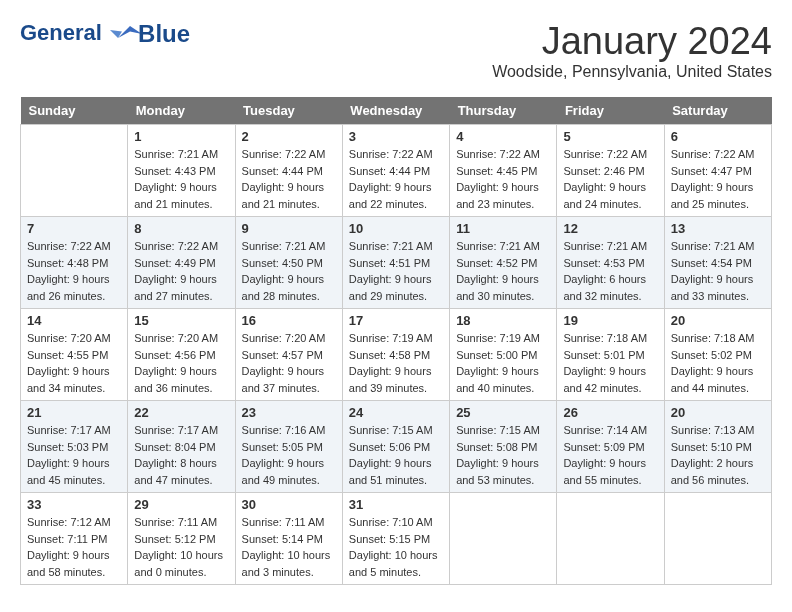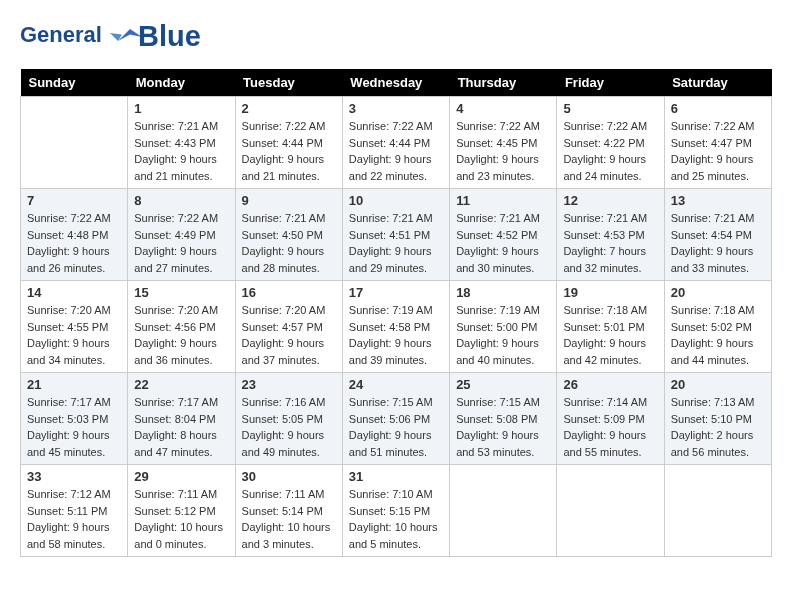--- a/index.html
+++ b/index.html
@@ -36,21 +36,21 @@
     .location {
       font-size: 16px;
       color: #333;
     }
     table {
       width: 100%;
       border-collapse: collapse;
       font-size: 11px;
     }
     thead tr th {
-      background-color: #000000;
+      background-color: #737373;
       color: #fff;
       padding: 6px 8px;
       text-align: left;
       font-weight: bold;
       font-size: 13px;
     }
     tbody tr td {
       border: 1px solid #ccc;
       vertical-align: top;
       padding: 4px 6px;
@@ -84,25 +84,29 @@
   <div class="logo">
     <div>
       <div style="display:flex; align-items:center;">
         <div style="font-size:22px; font-weight:bold; color:#1a4a8a; line-height:1.15;">
           <span>General</span>
           <svg class="logo-icon" viewBox="0 0 40 30" width="36" height="28" style="vertical-align:middle; margin-left:2px;">
             <polygon points="10,20 25,5 40,15 25,12" fill="#3a6bbf"></polygon>
             <polygon points="10,20 0,10 15,12" fill="#5a8ad0"></polygon>
           </svg>
         </div>
-        <div style="font-size:29px; font-weight:bold; color:#1a4a8a; margin-left:-4px;">
+        <div style="font-size:24px; font-weight:bold; color:#1a4a8a; margin-left:-4px;">
           <span>Blue</span>
         </div>
       </div>
     </div>
+  </div>
+  <div class="title-section">
+    <div class="month-title">January 2024</div>
+    <div class="location">Woodside, Pennsylvania, United States</div>
   </div>
 </div>
 
 <table>
   <thead>
     <tr>
     <th>Sunday</th>
         <th>Monday</th>
         <th>Tuesday</th>
         <th>Wednesday</th>
@@ -143,21 +147,21 @@
           <div class="day-info">
             <div>Sunrise: 7:22 AM</div>
             <div>Sunset: 4:45 PM</div>
             <div>Daylight: 9 hours and 23 minutes.</div>
           </div>
         </td>
         <td>
           <span class="day-number">5</span>
           <div class="day-info">
             <div>Sunrise: 7:22 AM</div>
-            <div>Sunset: 4:22 PM</div>
+            <div>Sunset: 2:46 PM</div>
             <div>Daylight: 9 hours and 24 minutes.</div>
           </div>
         </td>
         <td>
           <span class="day-number">6</span>
           <div class="day-info">
             <div>Sunrise: 7:22 AM</div>
             <div>Sunset: 4:47 PM</div>
             <div>Daylight: 9 hours and 25 minutes.</div>
           </div>
@@ -202,21 +206,21 @@
             <div>Sunrise: 7:21 AM</div>
             <div>Sunset: 4:52 PM</div>
             <div>Daylight: 9 hours and 30 minutes.</div>
           </div>
         </td>
         <td>
           <span class="day-number">12</span>
           <div class="day-info">
             <div>Sunrise: 7:21 AM</div>
             <div>Sunset: 4:53 PM</div>
-            <div>Daylight: 7 hours and 32 minutes.</div>
+            <div>Daylight: 6 hours and 32 minutes.</div>
           </div>
         </td>
         <td>
           <span class="day-number">13</span>
           <div class="day-info">
             <div>Sunrise: 7:21 AM</div>
             <div>Sunset: 4:54 PM</div>
             <div>Daylight: 9 hours and 33 minutes.</div>
           </div>
         </td>
@@ -335,21 +339,21 @@
             <div>Sunset: 5:10 PM</div>
             <div>Daylight: 2 hours and 56 minutes.</div>
           </div>
         </td>
       </tr>
       <tr>
         <td>
           <span class="day-number">33</span>
           <div class="day-info">
             <div>Sunrise: 7:12 AM</div>
-            <div>Sunset: 5:11 PM</div>
+            <div>Sunset: 7:11 PM</div>
             <div>Daylight: 9 hours and 58 minutes.</div>
           </div>
         </td>
         <td>
           <span class="day-number">29</span>
           <div class="day-info">
             <div>Sunrise: 7:11 AM</div>
             <div>Sunset: 5:12 PM</div>
             <div>Daylight: 10 hours and 0 minutes.</div>
           </div>

